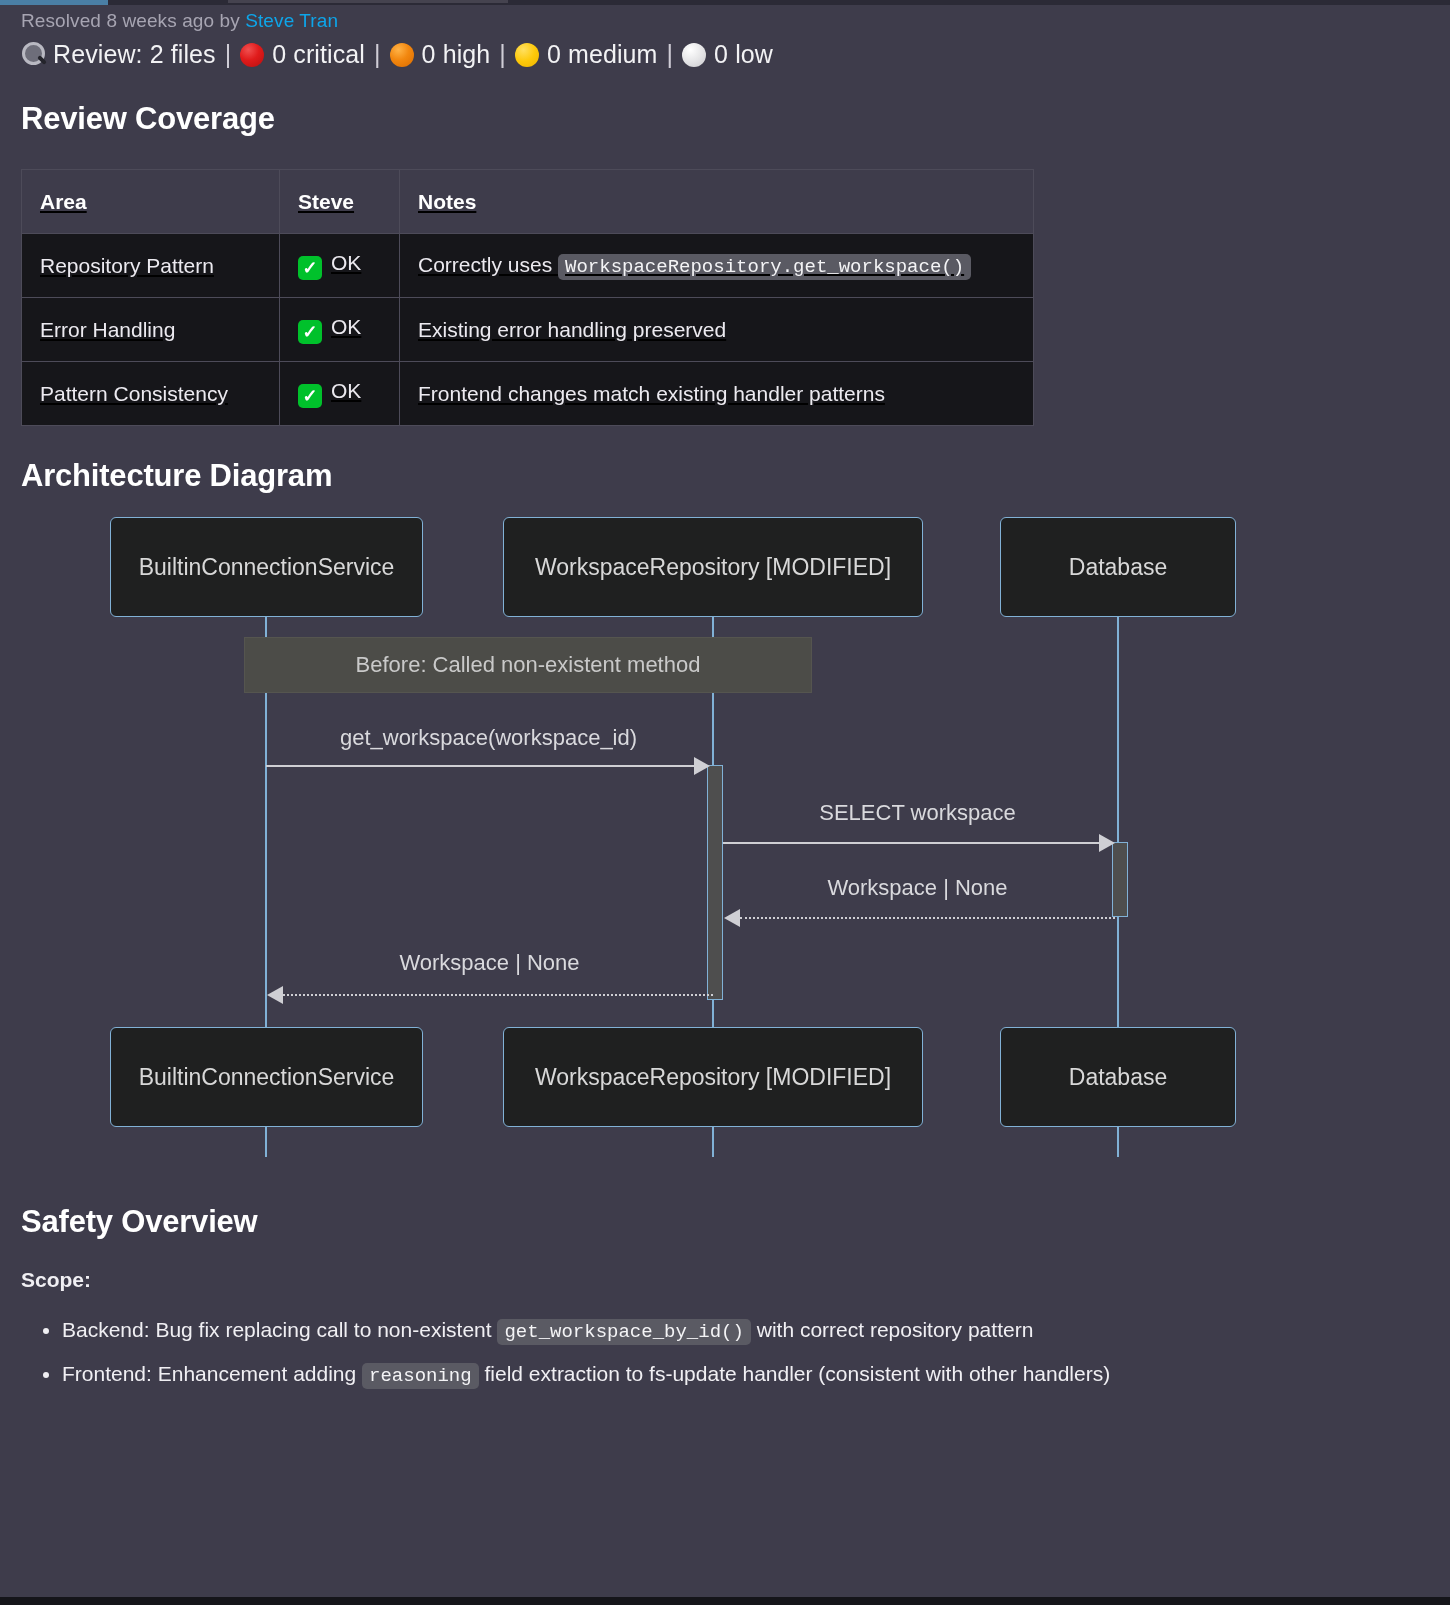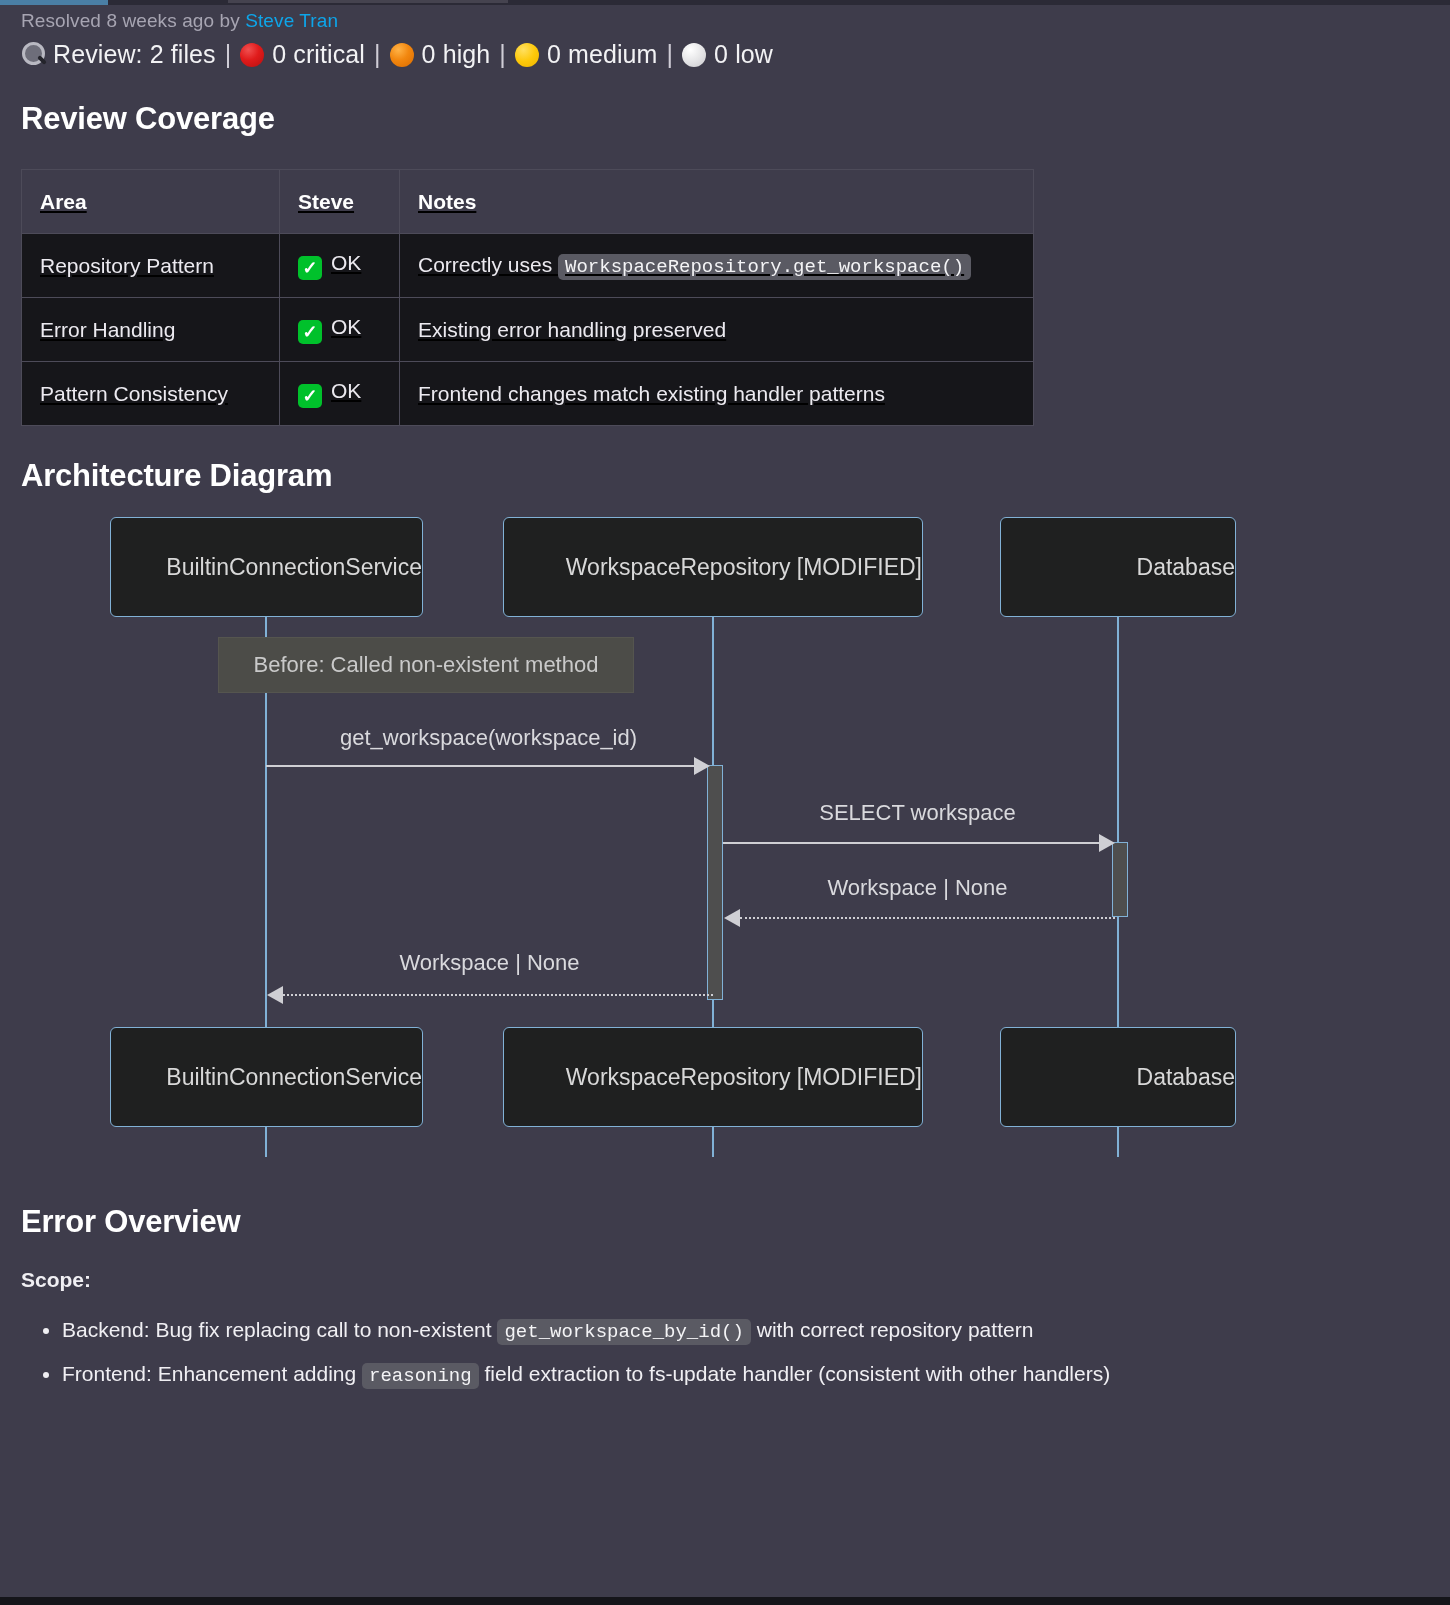--- a/index.html
+++ b/index.html
@@ -88,21 +88,21 @@
     background:#5a5a63; color:#f4f4f6;
     border-radius:5px; padding:2px 7px; font-size:19px;
     white-space: nowrap;
   }
 
   
   .diagram { position: relative; margin: 18px 0 0 0; width: 1450px; height: 660px; }
   .node {
     position:absolute; background:#1f2020; border:1.6px solid #81b1d6;
     border-radius:6px; color:#d8d8d8; font-size:23px;
-    display:flex; align-items:center; justify-content:flex-end; text-align:center;
+    display:flex; align-items:center; justify-content:center; text-align:center;
   }
   .lifeline { position:absolute; width:2px; background:#81b1d6; }
   .activation { position:absolute; background:#4e4e4e; border:1.5px solid #81b1d6; }
   .note {
     position:absolute; background:#4c4c48; color:#c9c9c9;
     font-size:22px; display:flex; align-items:center; justify-content:center;
     border:1px solid #55554f;
   }
   .msg-label {
     position:absolute; color:#d9d9dd; font-size:22px; white-space:nowrap;
@@ -214,21 +214,21 @@
     <div class="node" style="left:110px; top:5px; width:313px; height:100px;">
       <span>BuiltinConnectionService</span>
     </div>
     <div class="node" style="left:503px; top:5px; width:420px; height:100px;">
       <span>WorkspaceRepository [MODIFIED]</span>
     </div>
     <div class="node" style="left:1000px; top:5px; width:236px; height:100px;">
       <span>Database</span>
     </div>
 
-    <div class="note" style="left:218px; top:125px; width:416px; height:56px;">
+    <div class="note" style="left:244px; top:125px; width:568px; height:56px;">
       <span>Before: Called non-existent method</span>
     </div>
 
     <div class="activation" style="left:707px; top:253px; width:16px; height:235px;"></div>
     <div class="activation" style="left:1112px; top:330px; width:16px; height:75px;"></div>
 
     <div class="msg-label" style="left:265px; top:213px; width:447px;">get_workspace(workspace_id)</div>
     <div class="arrow-solid" style="left:266px; top:253px; width:430px;"></div>
     <div class="head-r" style="left:694px; top:245px;"></div>
 
@@ -248,21 +248,21 @@
       <span>BuiltinConnectionService</span>
     </div>
     <div class="node" style="left:503px; top:515px; width:420px; height:100px;">
       <span>WorkspaceRepository [MODIFIED]</span>
     </div>
     <div class="node" style="left:1000px; top:515px; width:236px; height:100px;">
       <span>Database</span>
     </div>
   </div>
 
-  <h2 class="section">Error Overview</h2>
+  <h2 class="section">Safety Overview</h2>
 
 
   <div class="para">
     <b>Scope:</b>
   </div>
 
   <ul class="scope">
     <li>
       <span>Backend: Bug fix replacing call to non-existent </span><code>get_workspace_by_id()</code><span> with correct repository pattern</span>
     </li>

